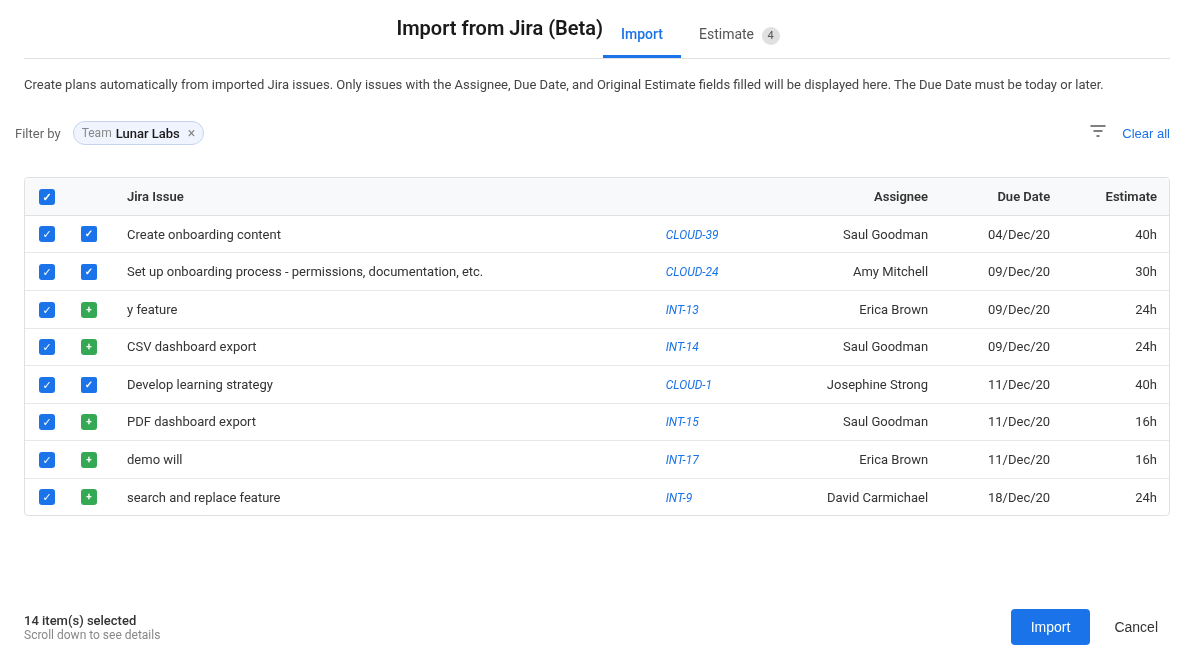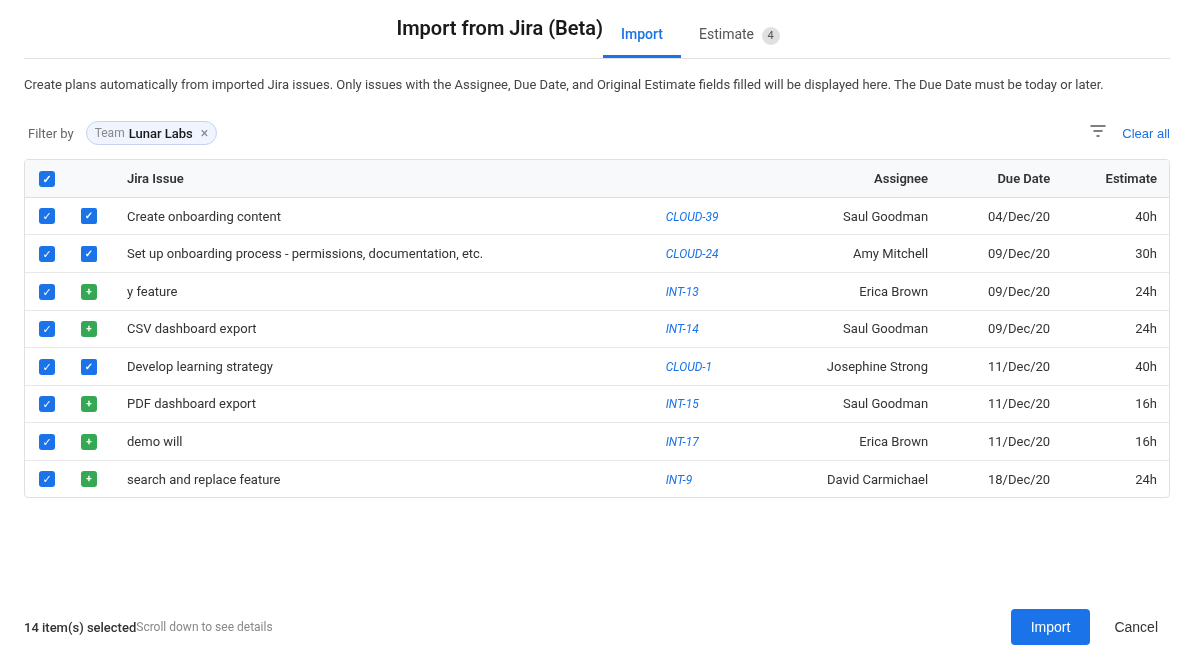--- a/index.html
+++ b/index.html
@@ -72,21 +72,21 @@
     
     .description {
       padding: 16px 24px;
       font-size: 13px;
       color: #444;
       line-height: 1.6;
     }
 
     
     .filter-bar {
-      padding: 8px 24px 12px 28px;
+      padding: 8px 24px 12px 15px;
       display: flex;
       align-items: center;
       gap: 12px;
     }
 
     .filter-label {
       color: #666;
       font-size: 13px;
       white-space: nowrap;
     }
@@ -134,21 +134,21 @@
       background: none;
       border: none;
       cursor: pointer;
       color: #1a73e8;
       font-size: 13px;
       font-weight: 500;
     }
 
     
     .table-container {
-      margin: 0 24px;
+      margin: 18px 24px;
       border: 1px solid #e0e0e0;
       border-radius: 4px;
       overflow: hidden;
     }
 
     table {
       width: 100%;
       border-collapse: collapse;
     }
 
@@ -219,21 +219,21 @@
       align-items: center;
       padding: 16px 24px;
       position: absolute;
       bottom: 0;
       left: 0;
       right: 0;
     }
 
     .footer-info {
       display: flex;
-      flex-direction: row;
+      flex-direction: column;
     }
 
     .footer-selected {
       font-size: 13px;
       font-weight: 500;
       color: #333;
     }
 
     .footer-hint {
       font-size: 12px;

